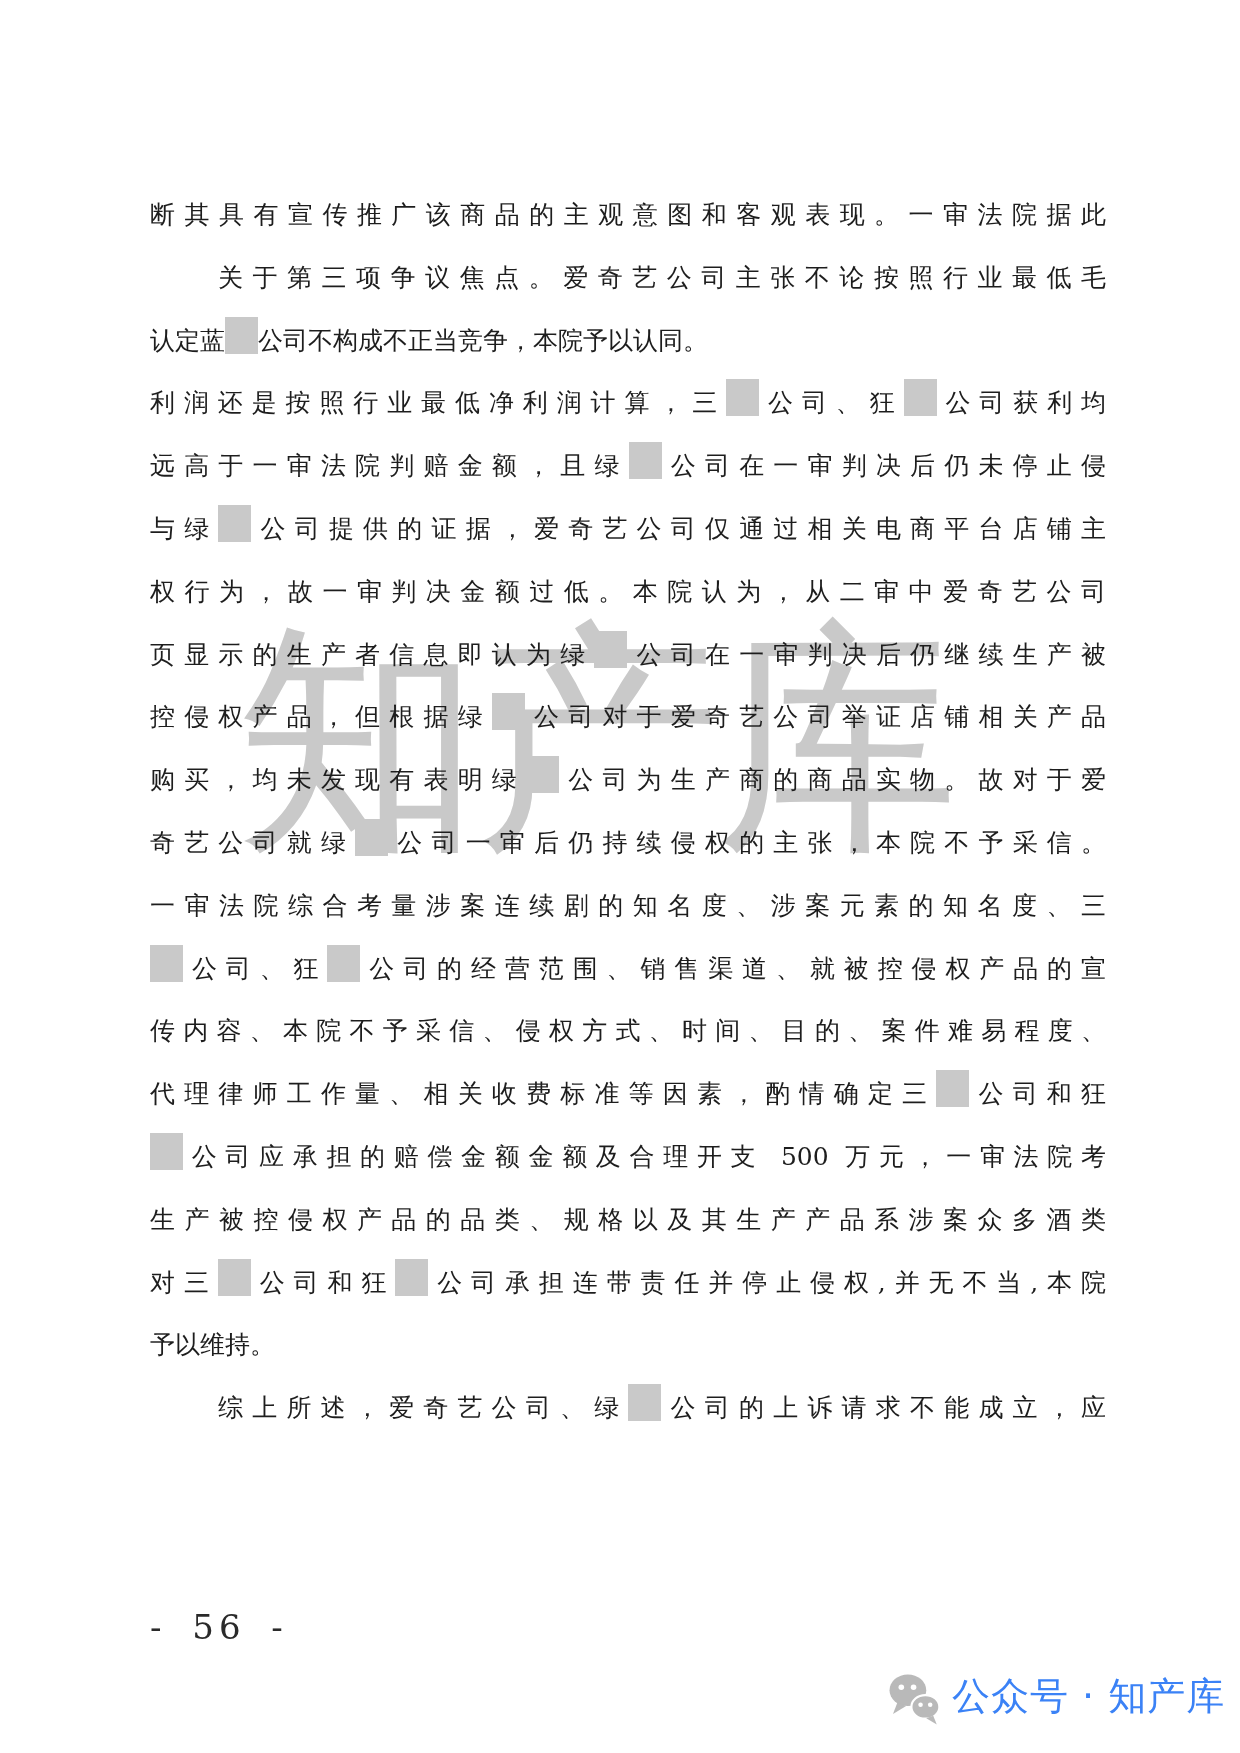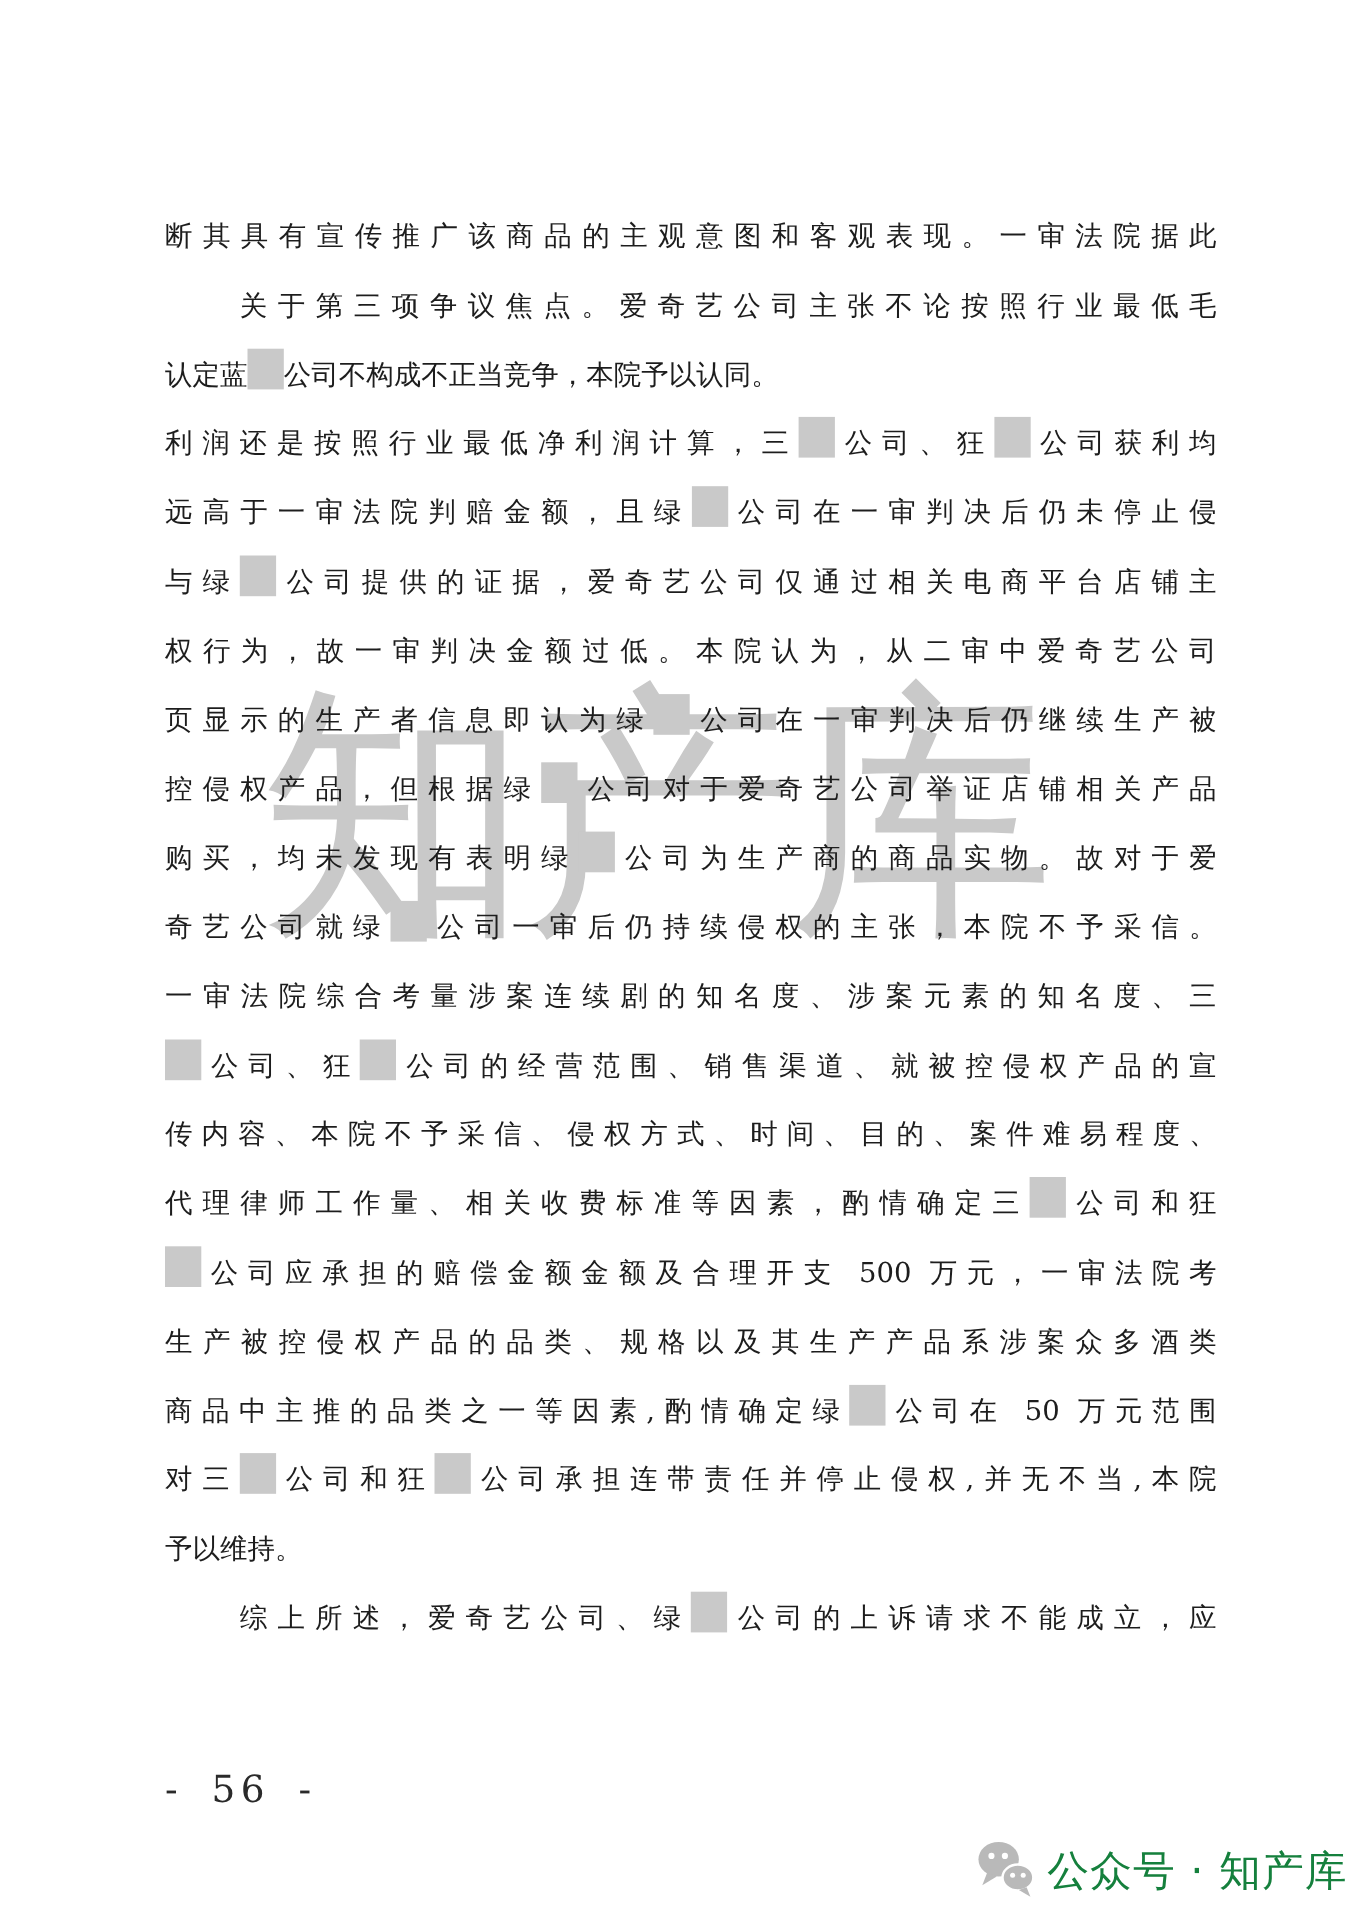--- a/index.html
+++ b/index.html
@@ -63,23 +63,23 @@
     letter-spacing: 5px;
     word-spacing: 10px;
     color: #2a2a2a;
   }
   .footer {
     position: absolute;
     left: 886px;
     top: 1671px;
     z-index: 2;
     display: flex;
-    align-items: flex-end;
+    align-items: flex-start;
     gap: 10px;
-    color: #15803d;
+    color: #3b82f6;
     font-family: "DejaVu Sans", "Liberation Sans", sans-serif;
   }
   .footer .label {
     font-size: 38px;
     letter-spacing: 1px;
     white-space: nowrap;
   }
   .footer svg { display: block; }
 </style>
 </head>
@@ -100,21 +100,20 @@
       <div class="line full">页显示的生产者信息即认为绿<span class="redact"></span>公司在一审判决后仍继续生产被</div>
       <div class="line full">控侵权产品，但根据绿<span class="redact"></span>公司对于爱奇艺公司举证店铺相关产品</div>
       <div class="line full">购买，均未发现有表明绿<span class="redact"></span>公司为生产商的商品实物。故对于爱</div>
       <div class="line full">奇艺公司就绿<span class="redact"></span>公司一审后仍持续侵权的主张，本院不予采信。</div>
       <div class="line full">一审法院综合考量涉案连续剧的知名度、涉案元素的知名度、三</div>
       <div class="line full"><span class="redact"></span>公司、狂<span class="redact"></span>公司的经营范围、销售渠道、就被控侵权产品的宣</div>
       <div class="line full">传内容、本院不予采信、侵权方式、时间、目的、案件难易程度、</div>
       <div class="line full">代理律师工作量、相关收费标准等因素，酌情确定三<span class="redact"></span>公司和狂</div>
       <div class="line full"><span class="redact"></span>公司应承担的赔偿金额金额及合理开支 500 万元，一审法院考</div>
       <div class="line full">生产被控侵权产品的品类、规格以及其生产产品系涉案众多酒类</div>
-      <div class="line full">商品中主推的品类之一等因素,酌情确定绿<span class="redact"></span>公司在 50 万元范围</div>
       <div class="line full">对三<span class="redact"></span>公司和狂<span class="redact"></span>公司承担连带责任并停止侵权,并无不当,本院</div>
       <div class="line short">予以维持。</div>
       <div class="line full indent">综上所述，爱奇艺公司、绿<span class="redact"></span>公司的上诉请求不能成立，应</div>
     </div>
 
   <div class="page-num">- 56 -</div>
 
   <div class="footer">
     <span>
       <svg width="56" height="56" viewBox="0 0 64 64" aria-hidden="true">

